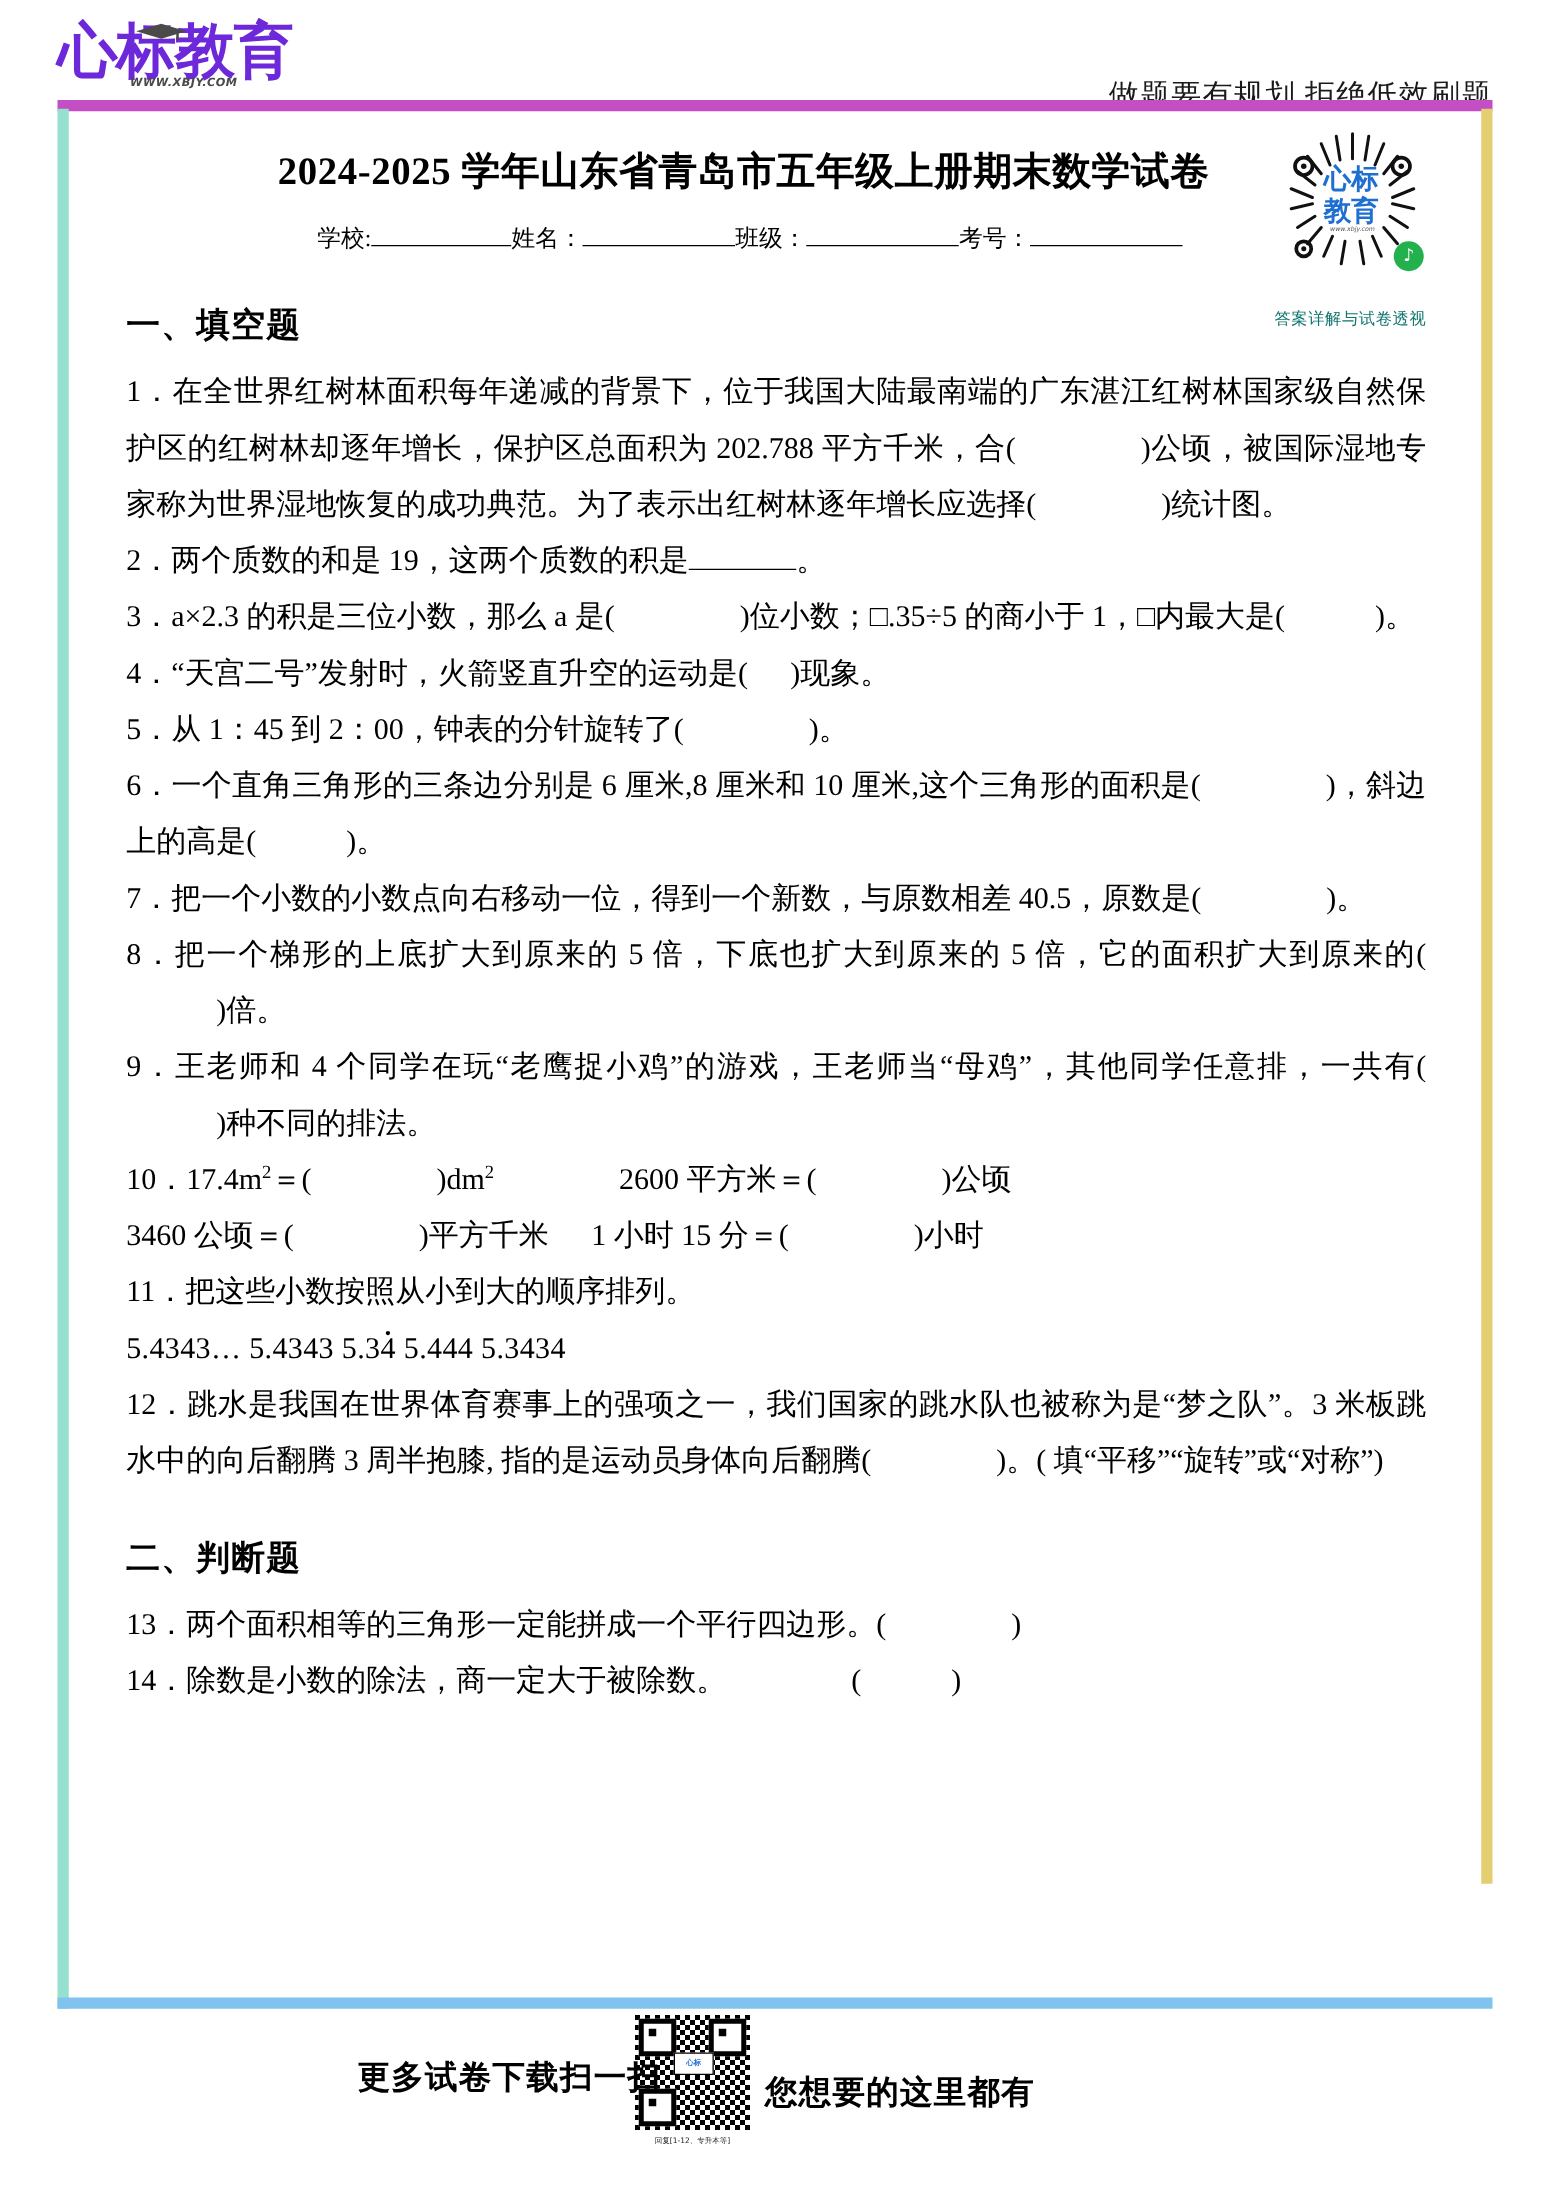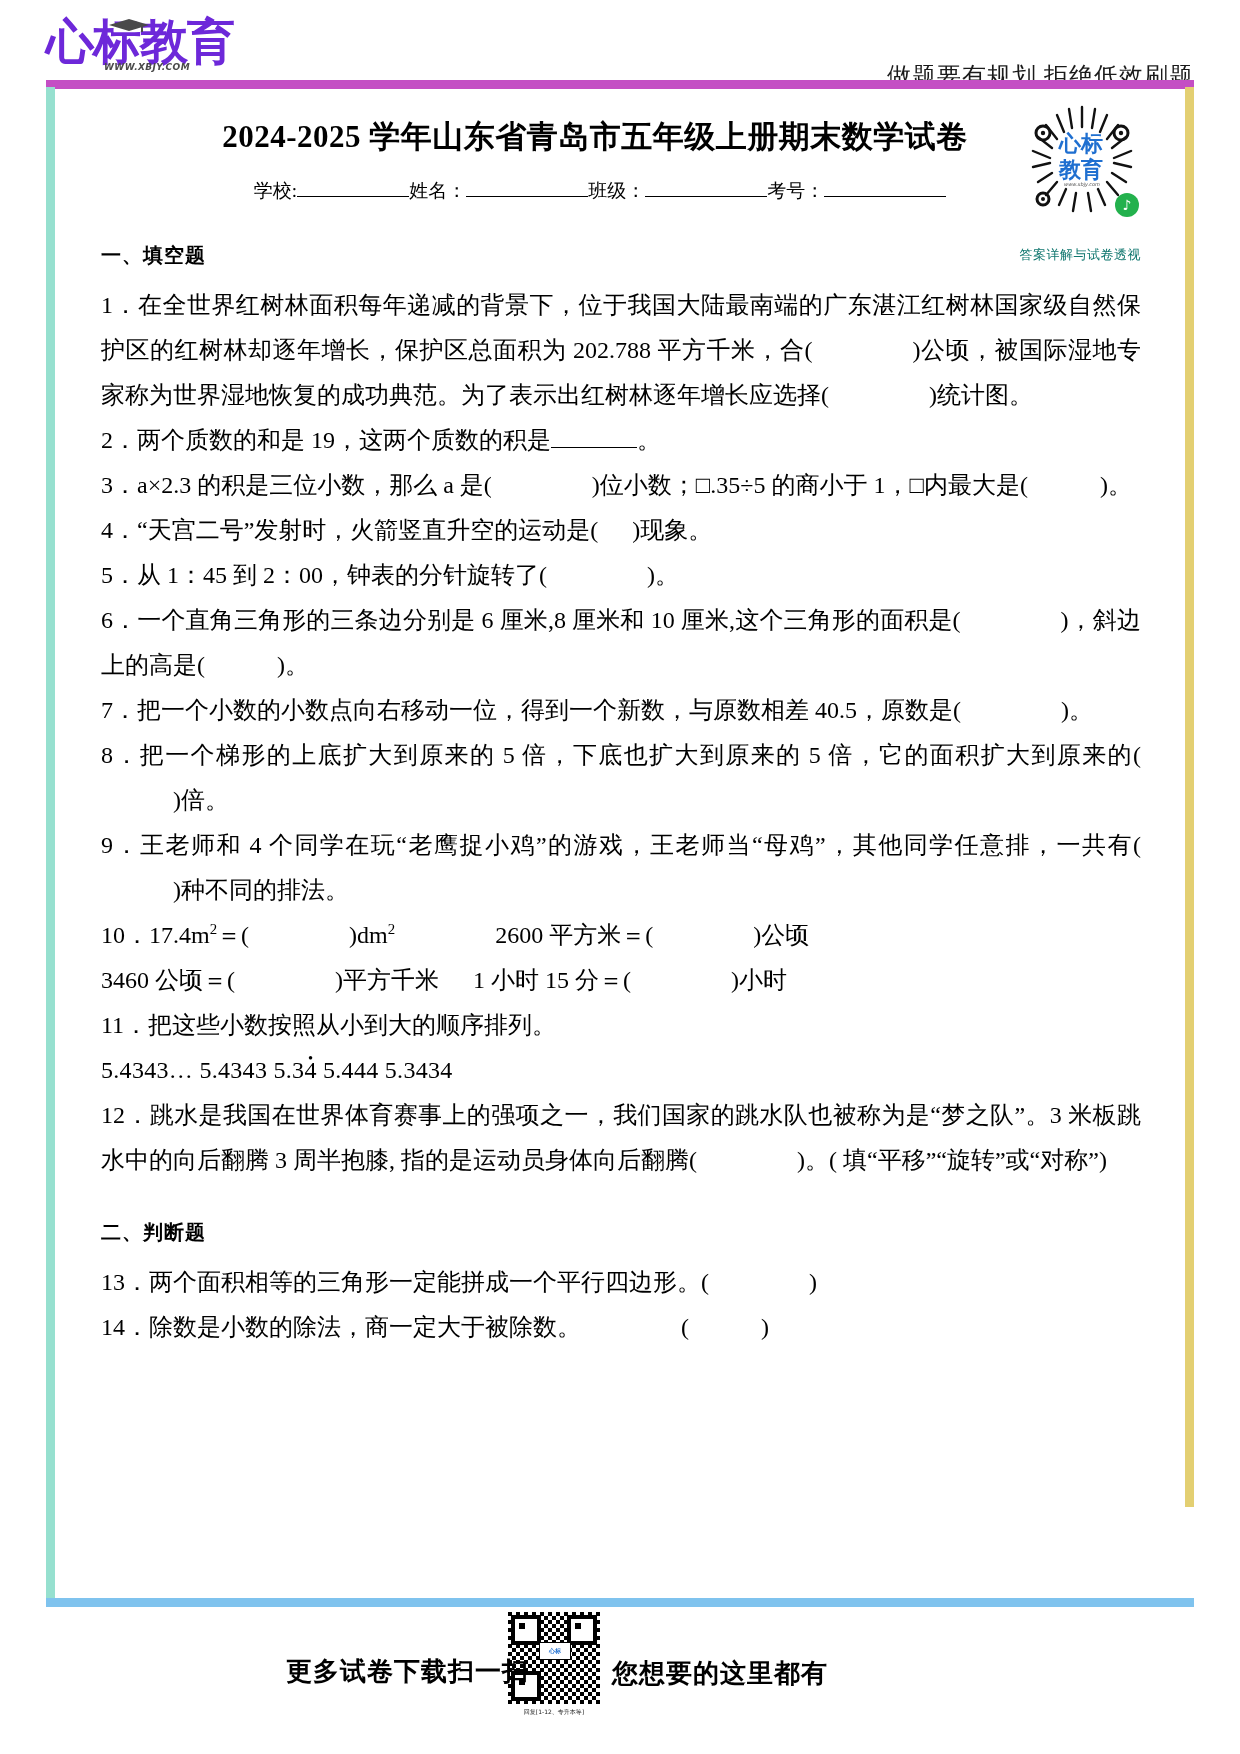--- a/index.html
+++ b/index.html
@@ -162,21 +162,21 @@
     font-family: "DejaVu Sans", sans-serif;
   }
 
   
   .content {
     position: relative;
     margin: 38px 44px 0 46px;
   }
   .section-head {
     font-weight: bold;
-    font-size: 20px;
+    font-size: 27px;
     margin: 0 0 14px 0;
     letter-spacing: 1px;
     font-family: Liberation Sans, sans-serif;
   }
   .section-head.second { margin-top: 36px; }
 
   .answer-note {
     position: absolute;
     right: 0; top: 4px;
     font-size: 13px;
@@ -262,21 +262,21 @@
     left: 0; bottom: -13px;
     width: 92px;
     text-align: center;
     font-size: 6px;
     color: #222;
     font-family: "DejaVu Sans", sans-serif;
     background: #fff;
   }
   .footer-text-left {
     position: absolute;
-    left: 286px; top: 42px;
+    left: 286px; top: 32px;
     font-size: 26px;
     font-weight: bold;
     font-family: "Liberation Serif", serif;
     letter-spacing: 1px;
   }
   .footer-text-right {
     position: absolute;
     left: 612px; top: 44px;
     font-size: 26px;
     font-weight: bold;

